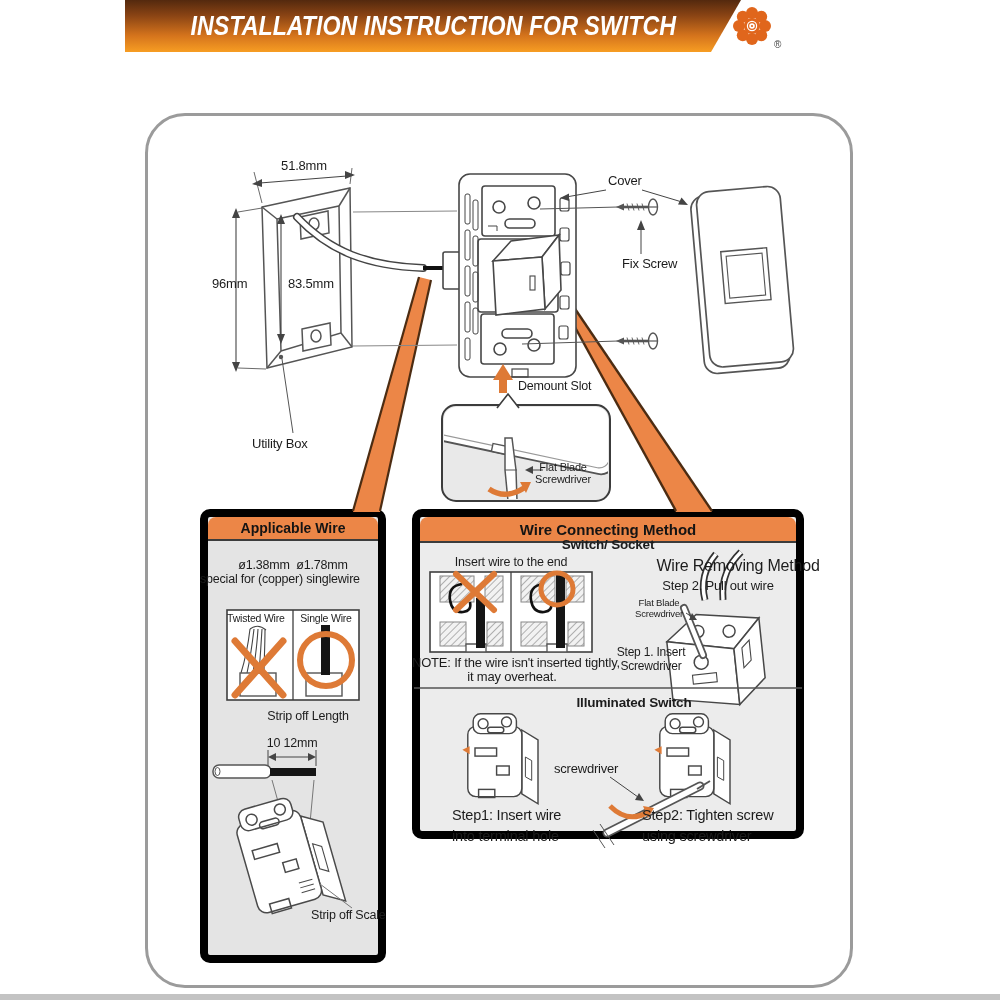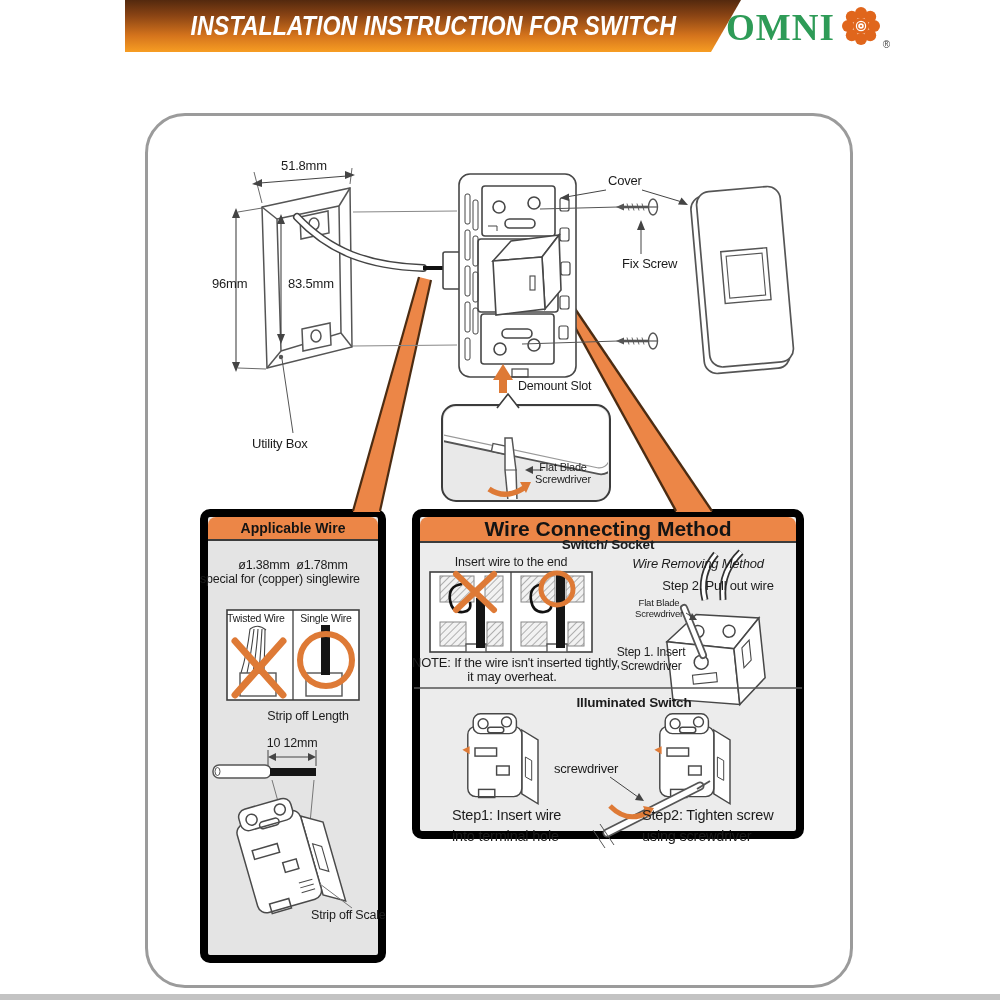--- a/index.html
+++ b/index.html
@@ -18,35 +18,34 @@
   .reg{font-size:10px;color:#444;align-self:flex-end;margin-bottom:2px;}
   .frame{position:absolute;left:145px;top:113px;width:708px;height:875px;
          border:3px solid #9b9b9b;border-radius:40px;background:#fff;box-sizing:border-box;}
   .panel{position:absolute;box-sizing:border-box;border:8px solid #000000;border-radius:10px;}
   .panel-hd{box-sizing:border-box;background:#EC8647;border-bottom:2px solid #3c3c3c;
          border-radius:8px 8px 0 0;display:flex;align-items:center;justify-content:center;
          font-weight:bold;color:#141414;}
   #panel-aw{left:200px;top:509px;width:186px;height:454px;background:#e4e4e4;}
   #panel-aw .panel-hd{height:24px;font-size:14px;}
   #panel-wc{left:412px;top:509px;width:392px;height:330px;background:#ececec;}
-  #panel-wc .panel-hd{height:26px;font-size:21px;}
+  #panel-wc .panel-hd{height:26px;font-size:15px;}
   svg.art{position:absolute;left:0;top:0;width:1000px;height:1000px;pointer-events:none;}
   .lbl{position:absolute;font-size:13px;line-height:1.12;white-space:nowrap;letter-spacing:-0.2px;}
   .ctr{text-align:center;}
   .bold{font-weight:bold;}
   .photo-edge{position:absolute;left:0;top:994px;width:1000px;height:6px;background:#c3c3c3;}
 </style>
 </head>
 <body>
 
 <div class="banner">
   <div class="banner-title">INSTALLATION INSTRUCTION FOR SWITCH</div>
 </div>
 <div class="logo">
-  <span class="brand">OMNI</span>
   <svg class="flower" width="44" height="44" viewBox="0 0 44 44">
     <g fill="#E0661C">
       <circle cx="22" cy="9" r="6"></circle>
         <circle cx="22" cy="35" r="6"></circle>
       <circle cx="9" cy="22" r="6"></circle>
         <circle cx="35" cy="22" r="6"></circle>
       <circle cx="12.8" cy="12.8" r="6"></circle>
         <circle cx="31.2" cy="12.8" r="6"></circle>
       <circle cx="12.8" cy="31.2" r="6"></circle>
         <circle cx="31.2" cy="31.2" r="6"></circle>
@@ -378,21 +377,21 @@
 <div class="lbl ctr" style="left:227px;top:613px;width:44px;font-size:10.5px;">Twisted Wire</div>
 <div class="lbl ctr" style="left:293px;top:613px;width:66px;font-size:10.5px;">Single Wire</div>
 <div class="lbl ctr" style="left:200px;top:709px;width:216px;font-size:12.5px;">Strip off Length</div>
 <div class="lbl ctr" style="left:258px;top:736px;width:68px;font-size:12.5px;">10 12mm</div>
 <div class="lbl" style="left:311px;top:908px;font-size:12.5px;">Strip off Scale</div>
 
 <div class="lbl ctr bold" style="left:412px;top:537px;width:392px;font-size:13.5px;">Switch/ Socket</div>
 <div class="lbl ctr" style="left:428px;top:555px;width:166px;font-size:12.5px;">Insert wire to the end</div>
 <div class="lbl ctr" style="left:412px;top:656px;width:200px;">NOTE: If the wire isn't inserted tightly,</div>
 <div class="lbl ctr" style="left:412px;top:670px;width:200px;">it may overheat.</div>
-<div class="lbl ctr" style="left:608px;top:557px;width:180px;font-size:13px;font-style:italic;">Wire Removing Method</div>
+<div class="lbl ctr" style="left:648px;top:557px;width:180px;font-size:16px;">Wire Removing Method</div>
 <div class="lbl ctr" style="left:632px;top:579px;width:172px;">Step 2. Pull out wire</div>
 <div class="lbl ctr" style="left:630px;top:598px;width:58px;font-size:9.5px;line-height:10.5px;">
   <span style="display:block;">Flat Blade</span>
   <span style="display:block;">Screwdriver</span>
 </div>
 <div class="lbl ctr" style="left:614px;top:645px;width:74px;font-size:12px;line-height:14px;">
   <span style="display:block;">Step 1. Insert</span>
   <span style="display:block;">Screwdriver</span>
 </div>
 <div class="lbl ctr bold" style="left:412px;top:695px;width:444px;font-size:13.5px;">Illuminated Switch</div>

